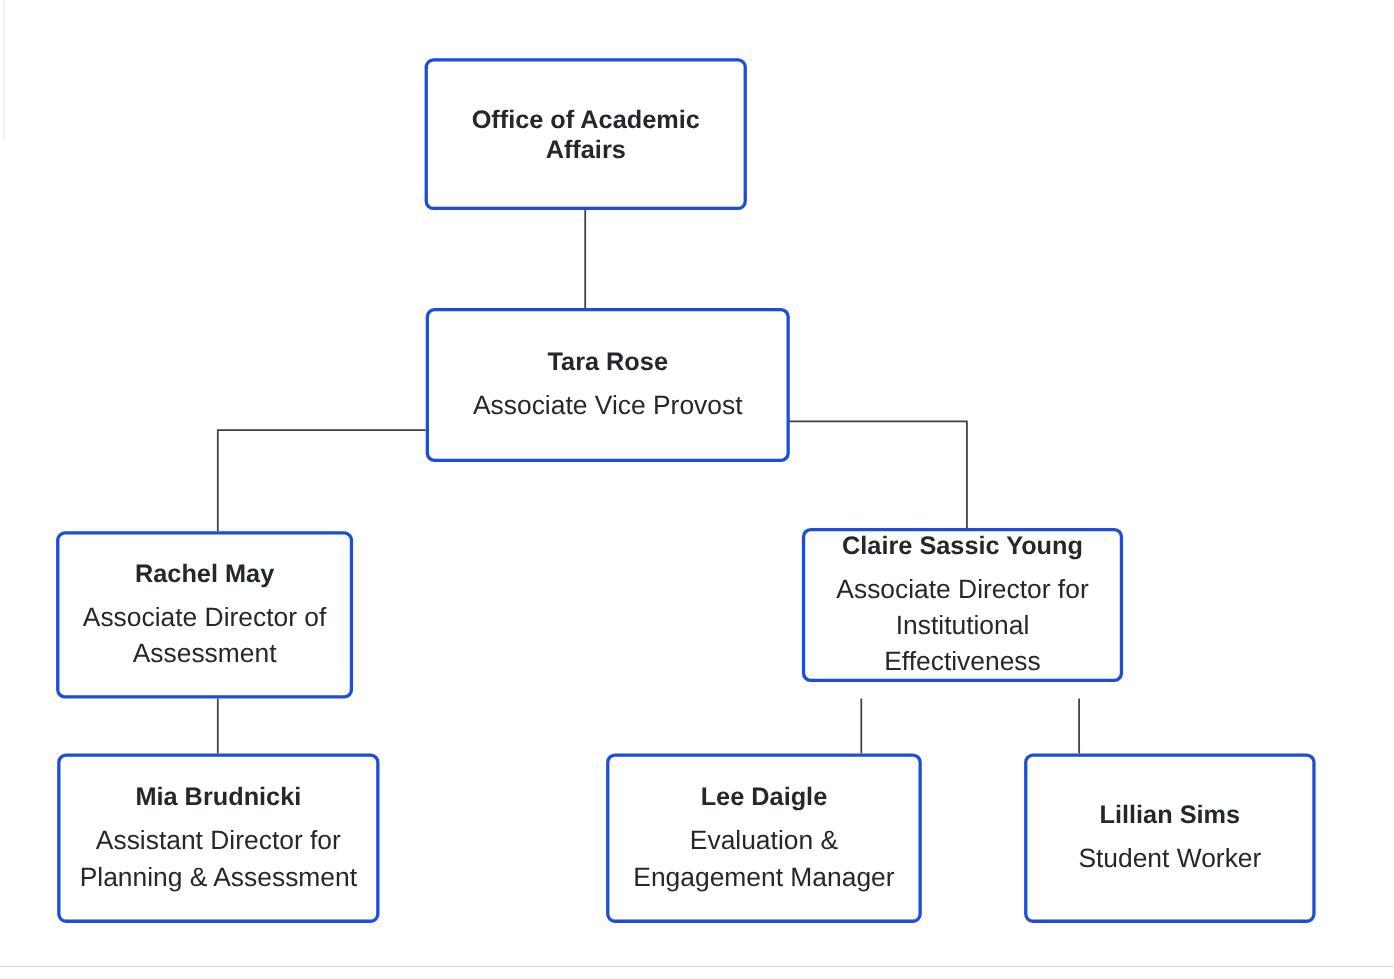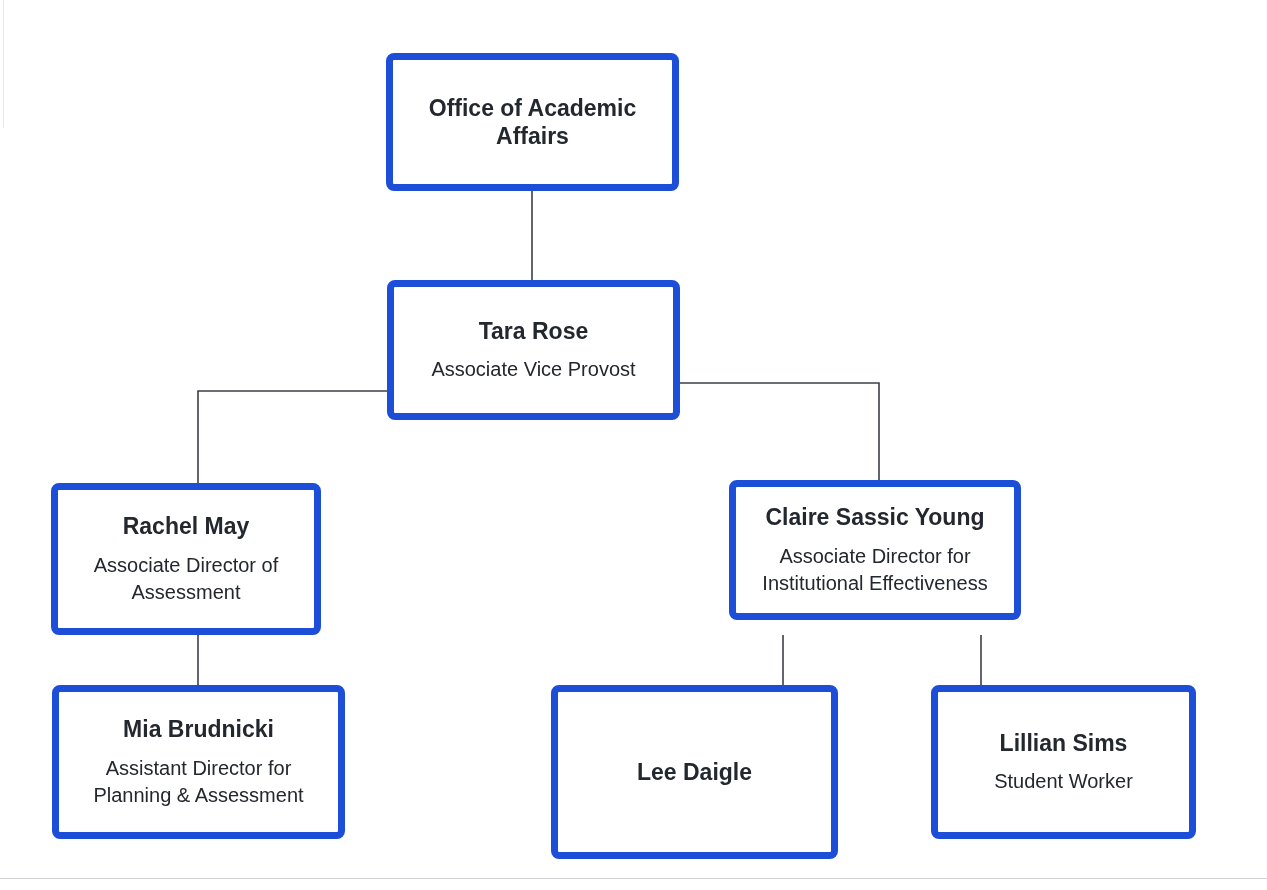--- a/index.html
+++ b/index.html
@@ -22,38 +22,38 @@
     position: absolute;
     left: 0;
     top: 0;
     width: 1267px;
     height: 890px;
   }
   .node {
     position: absolute;
     box-sizing: border-box;
     background: #ffffff;
-    border: 7px solid #1d4ed8;
+    border: 3px solid #1d4ed8;
     border-radius: 8px;
     display: flex;
     flex-direction: column;
     align-items: center;
     justify-content: center;
     text-align: center;
     padding: 6px 10px;
     z-index: 2;
   }
   .node .title {
     font-size: 23px;
     font-weight: bold;
     line-height: 1.22;
     color: #23272e;
   }
   .node .subtitle {
-    font-size: 20px;
+    font-size: 24px;
     font-weight: normal;
     line-height: 1.35;
     color: #23272e;
     margin-top: 11px;
   }
   .bottom-rule {
     position: absolute;
     left: 0;
     top: 878px;
     width: 1267px;
@@ -85,42 +85,43 @@
     <path d="M 680 383 L 879 383 L 879 480" fill="none" stroke="#3b4048" stroke-width="1.6"></path>
     <path d="M 198 635 L 198 685" fill="none" stroke="#3b4048" stroke-width="1.6"></path>
     <path d="M 783 635 L 783 685" fill="none" stroke="#3b4048" stroke-width="1.6"></path>
     <path d="M 981 635 L 981 685" fill="none" stroke="#3b4048" stroke-width="1.6"></path>
   </svg>
 
   <div class="node" id="node-office" style="left:386px; top:53px; width:293px; height:138px;">
     <div class="title">Office of Academic Affairs</div>
   </div>
 
-  <div class="node" id="node-tara-rose" style="left:387px; top:280px; width:293px; height:140px;">
+  <div class="node" id="node-tara-rose" style="left:387px; top:280px; width:331px; height:140px;">
     <div class="title">Tara Rose</div>
     <div class="subtitle">Associate Vice Provost</div>
   </div>
 
   <div class="node" id="node-rachel-may" style="left:51px; top:483px; width:270px; height:152px;">
     <div class="title">Rachel May</div>
     <div class="subtitle">Associate Director of Assessment</div>
   </div>
 
   <div class="node" id="node-claire-sassic-young" style="left:729px; top:480px; width:292px; height:140px;">
     <div class="title">Claire Sassic Young</div>
     <div class="subtitle">Associate Director for Institutional Effectiveness</div>
   </div>
 
   <div class="node" id="node-mia-brudnicki" style="left:52px; top:685px; width:293px; height:154px;">
     <div class="title">Mia Brudnicki</div>
     <div class="subtitle">Assistant Director for Planning &amp; Assessment</div>
   </div>
 
-  <div class="node" id="node-lee-daigle" style="left:551px; top:685px; width:287px; height:174px;">
+  <div class="node" id="node-lee-daigle" style="left:551px; top:685px; width:287px; height:154px;">
     <div class="title">Lee Daigle</div>
+    <div class="subtitle">Evaluation &amp; Engagement Manager</div>
   </div>
 
   <div class="node" id="node-lillian-sims" style="left:931px; top:685px; width:265px; height:154px;">
     <div class="title">Lillian Sims</div>
     <div class="subtitle">Student Worker</div>
   </div>
 
   <div class="bottom-rule"></div>
 
 </div>

